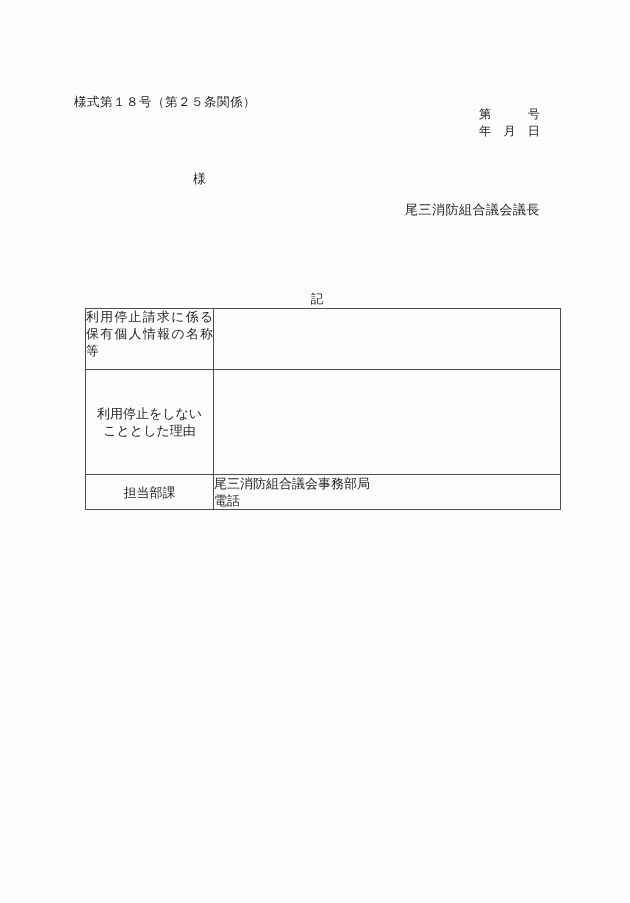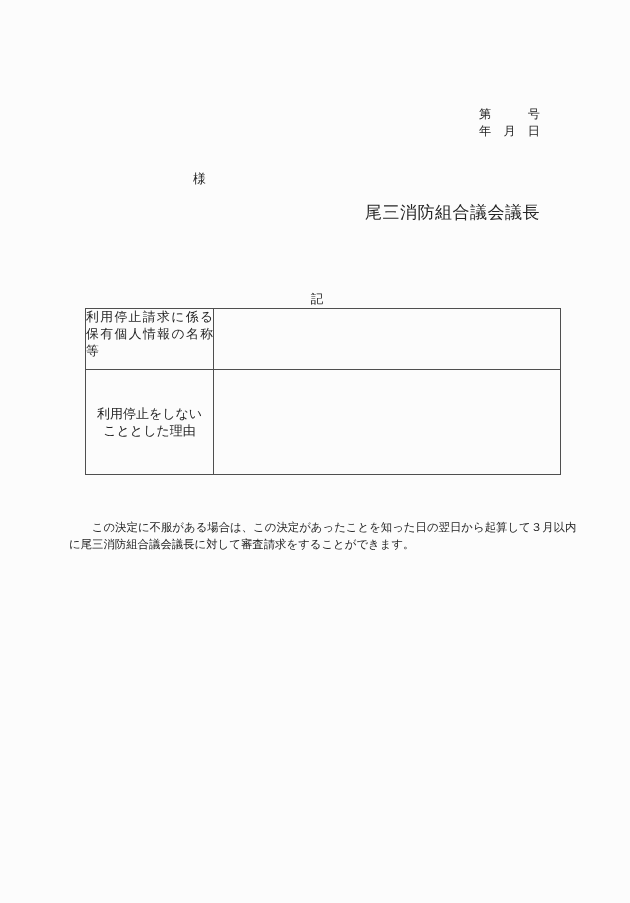--- a/index.html
+++ b/index.html
@@ -24,21 +24,21 @@
   }
   .doc-title {
     left: 211px; top: 139px;
     font-size: 15px;
     letter-spacing: 3.5px;
     white-space: nowrap;
   }
   .honorific { left: 193px; top: 170px; font-size: 13px; }
   .sender {
     right: 90px; top: 201px;
-    font-size: 17px; letter-spacing: 0.5px;
+    font-size: 13px; letter-spacing: 0.5px;
     text-align: right;
     margin-left: 24px;
   }
   .body-paragraph {
     left: 71px; top: 229px;
     width: 540px;
     font-size: 12.2px;
     line-height: 16.8px;
     white-space: pre-line;
   }
@@ -99,20 +99,21 @@
   .notes p {
     margin: 0;
     white-space: pre-line;
   }
 </style>
 </head>
 <body>
 
 <div class="page">
 
+  <div class="abs form-number">様式第１８号（第２５条関係）</div>
 
   <div class="abs header-right">第　　　号
 年　月　日</div>
 
 
   <div class="abs honorific">様</div>
 
   <div class="abs sender">尾三消防組合議会議長</div>
 
 
@@ -122,21 +123,24 @@
     <tbody>
       <tr class="row-name">
         <td class="col-label cell-name-label">利用停止請求に係る保有個人情報の名称等</td>
         <td class="col-value cell-empty"></td>
       </tr>
       <tr class="row-reason">
         <td class="col-label cell-reason-label">利用停止をしない
 こととした理由</td>
         <td class="col-value cell-empty"></td>
       </tr>
+      <tr class="row-staff">
+        <td class="col-label cell-staff-label">担当部課</td>
+        <td class="col-value cell-staff-value">尾三消防組合議会事務部局
+電話</td>
+      </tr>
     </tbody>
   </table>
 
   <div class="abs notes">
-    <p>　　この決定に不服がある場合は、この決定があったことを知った日の翌日から起算して３月以内
-に尾三消防組合議会議長に対して審査請求をすることができます。</p>
   </div>
 
 </div>
 
 </body></html>

